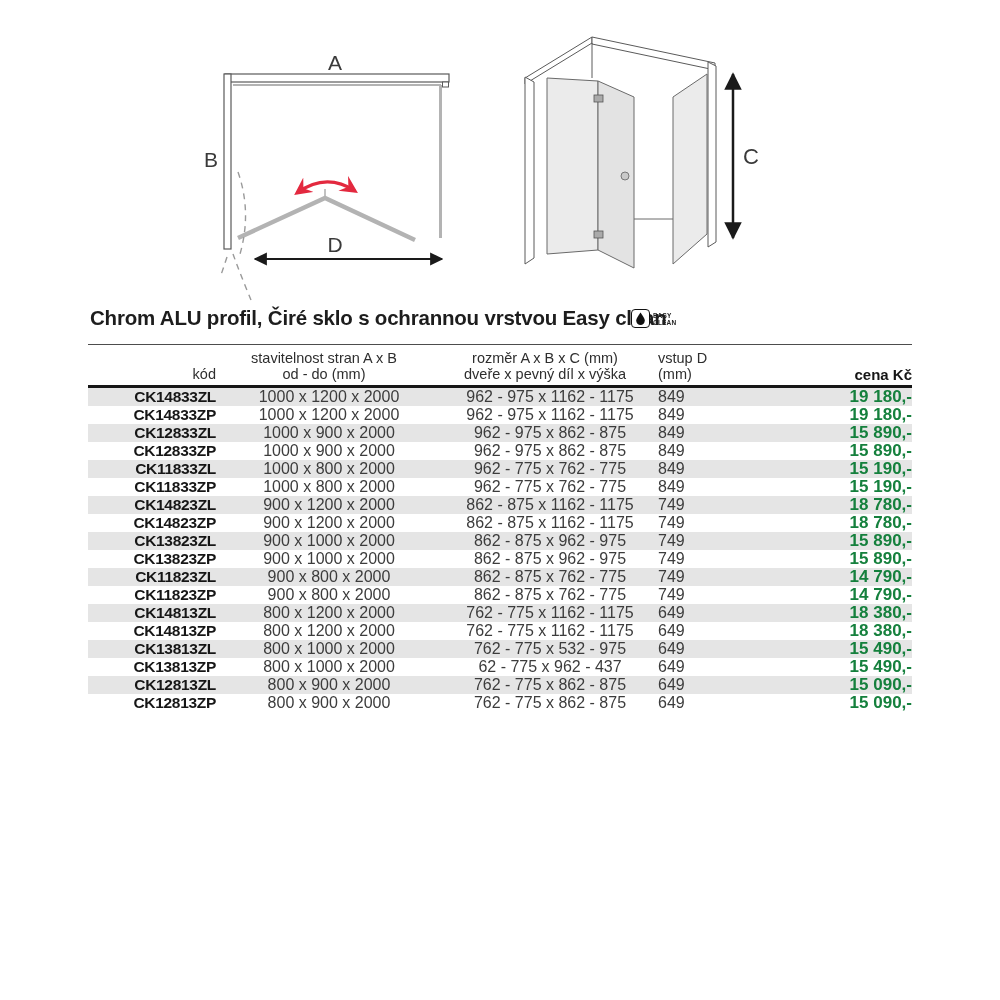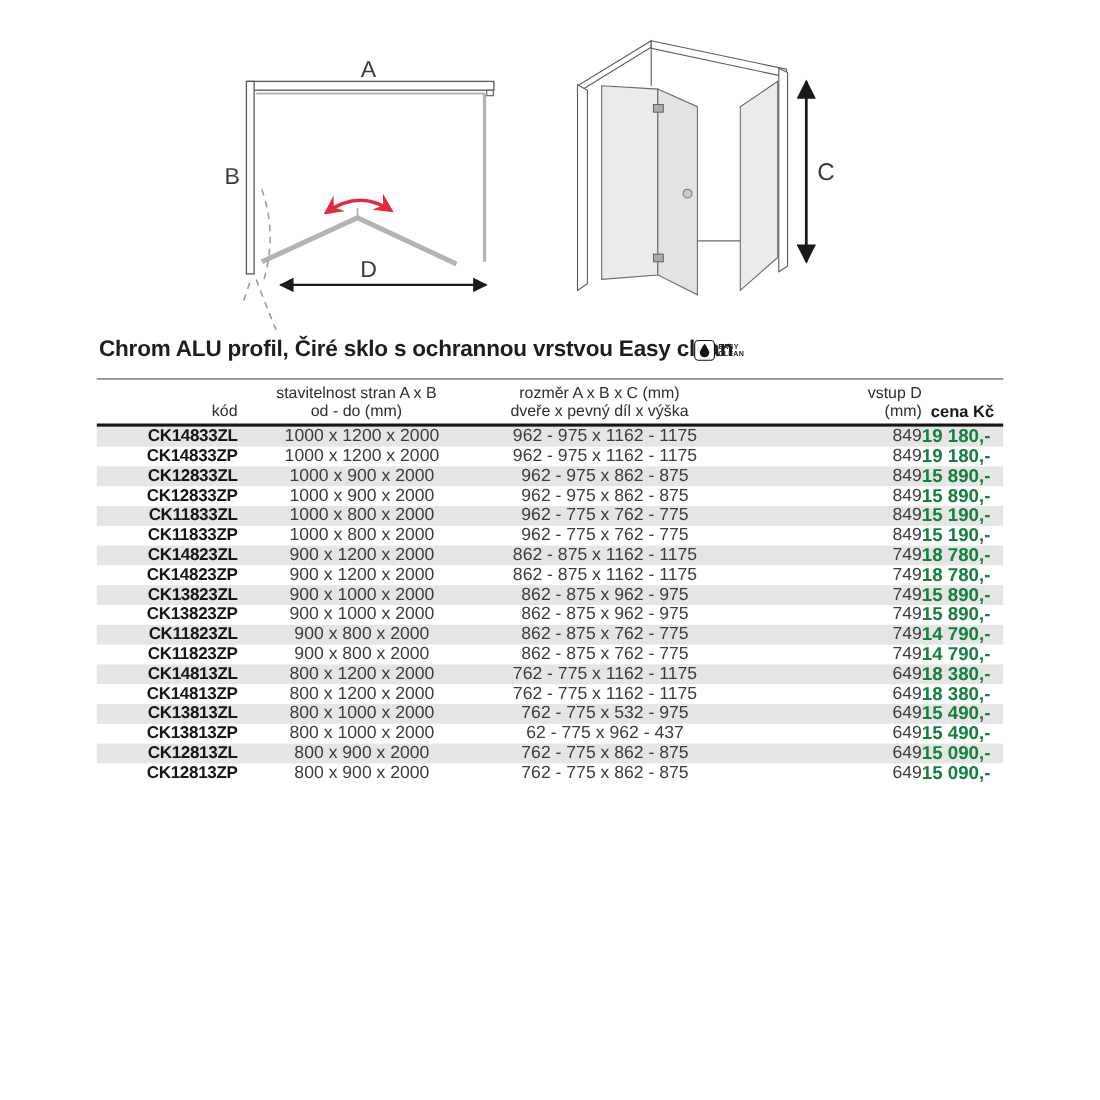--- a/index.html
+++ b/index.html
@@ -22,22 +22,22 @@
 
   
   .table{left:88px;top:344px;width:824px;}
   .thead{display:flex;border-top:1px solid #4d4d4d;border-bottom:3px solid #161616;
          align-items:flex-end;height:37px;padding-bottom:3px;font-size:14.5px;
          line-height:15.5px;color:#2e2e2e;box-sizing:content-box;}
   .th{text-align:center;}
   .c1{width:128px;text-align:right;}
   .c2{width:226px;text-align:center;}
   .c3{width:216px;text-align:center;}
-  .c4{width:180px;text-align:right;}
-  .c5{width:74px;}
+  .c4{width:180px;text-align:left;}
+  .c5{width:74px;text-align:right;}
   .th.c5{font-weight:bold;font-size:15px;color:#161616;}
   .row{display:flex;align-items:center;height:18px;font-size:16px;color:#3c3c3c;}
   .row.stripe{background:#e5e5e5;}
   .cell{white-space:nowrap;}
   .row .c1{font-weight:bold;font-size:15.5px;color:#161616;letter-spacing:-0.3px;}
   .row .c5{font-weight:bold;font-size:17px;color:#15803d;}
 </style>
 </head>
 <body>
 

